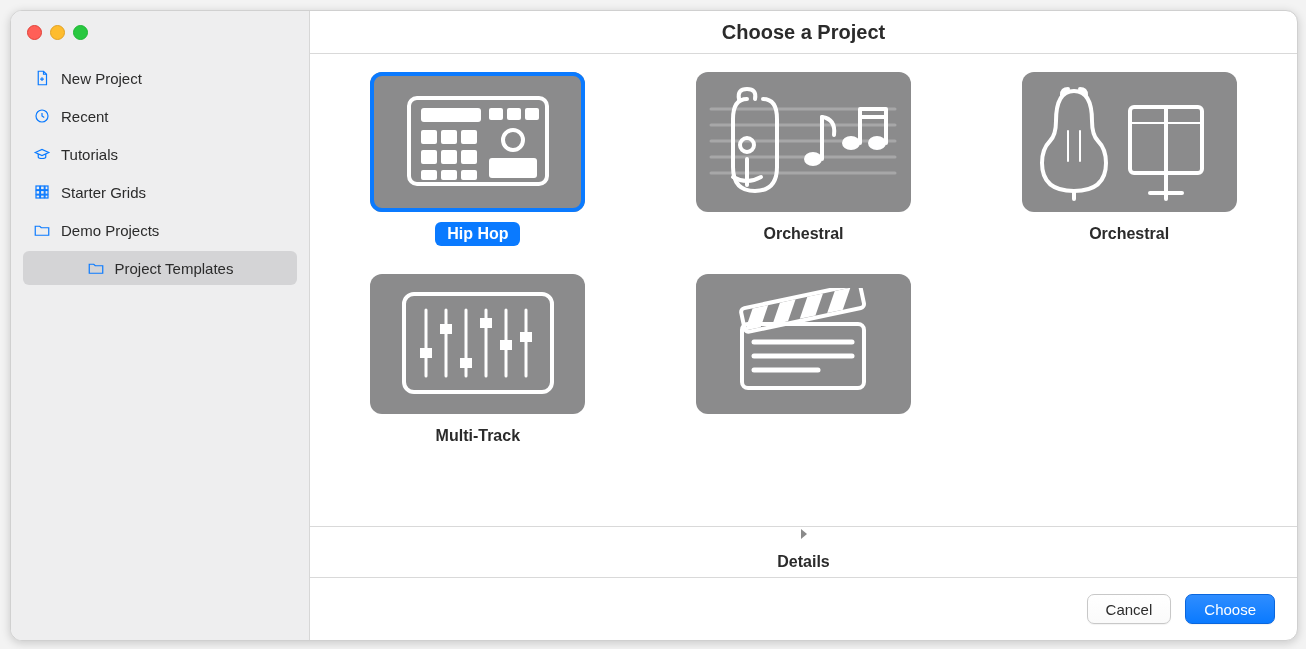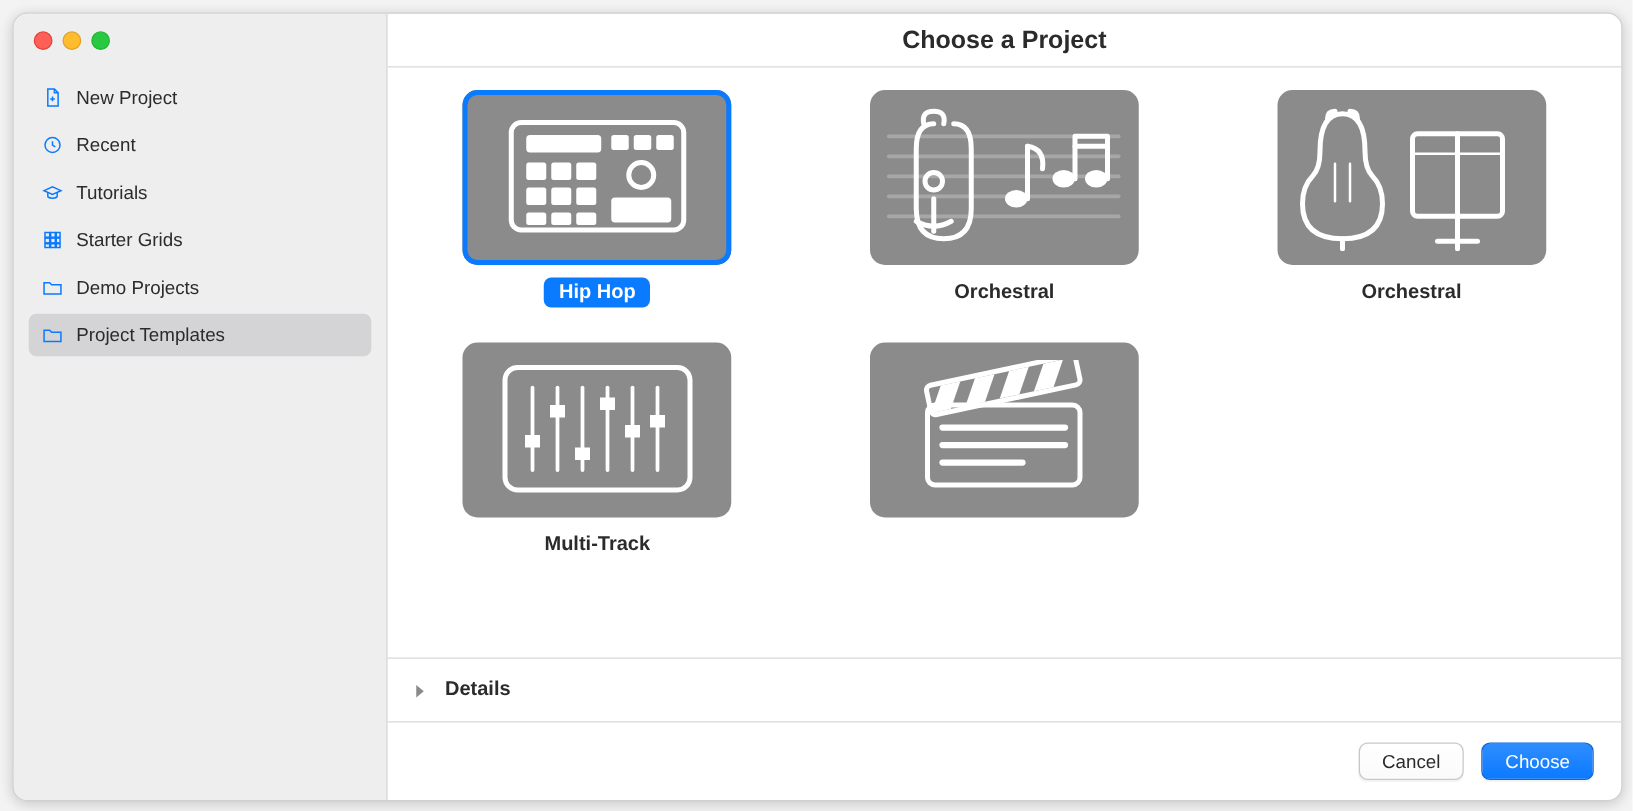--- a/index.html
+++ b/index.html
@@ -48,21 +48,21 @@
   .dot.red{background:#ff5f57;border:0.5px solid #e14138;}
   .dot.yellow{background:#febc2e;border:0.5px solid #e1a124;}
   .dot.green{background:#28c840;border:0.5px solid #1db634;}
   .side-list { padding:8px 12px; }
   .side-item {
     display:flex; align-items:center; gap:10px;
     height:28px; padding:3px 10px; border-radius:6px;
     cursor:default; margin-bottom:4px;
     font-size:15px;
   }
-  .side-item.selected { background:var(--sidebar-sel); }
+  .side-item.selected { background:var(--sidebar-sel);justify-content:center; }
   .side-icon { width:18px; height:18px; flex:0 0 18px; display:flex; align-items:center; justify-content:center; }
   .side-icon svg { width:18px; height:18px; stroke:var(--blue); fill:none; stroke-width:1.6; }
   .side-label { color:var(--text); }
 
   
   .main { flex:1; display:flex; flex-direction:column; }
   .header {
     height:42px; display:flex; align-items:center; justify-content:center;
     border-bottom:1px solid var(--border);
     font-size:20px; font-weight:600;
@@ -91,20 +91,21 @@
   }
   .tpl.selected .tpl-label { background:var(--blue-sel); color:#fff; }
   .card svg { stroke:#ffffff; fill:none; stroke-width:4; stroke-linejoin:round; stroke-linecap:round;}
 
   
   .details {
     border-top:1px solid var(--border);
     height:50px; display:flex; align-items:center;
     padding:0 20px; gap:14px;
     position:relative;
+    flex-direction:column;
   }
   .disc-tri {
     width:12px; height:12px; display:inline-block;
   }
   .disc-tri svg { width:12px; height:12px; fill:#8a8a8a; }
   .details-label { font-weight:700; font-size:16px; }
   .details-desc {
     position:absolute; left:0; right:0;
     text-align:center; color:var(--muted); font-size:16px;
     pointer-events:none;

